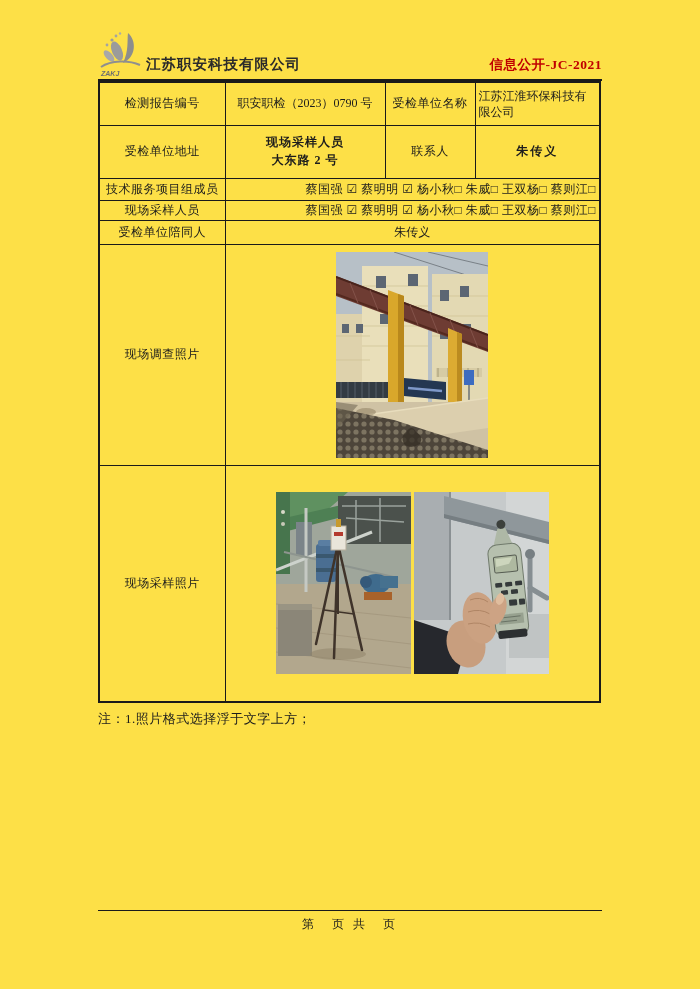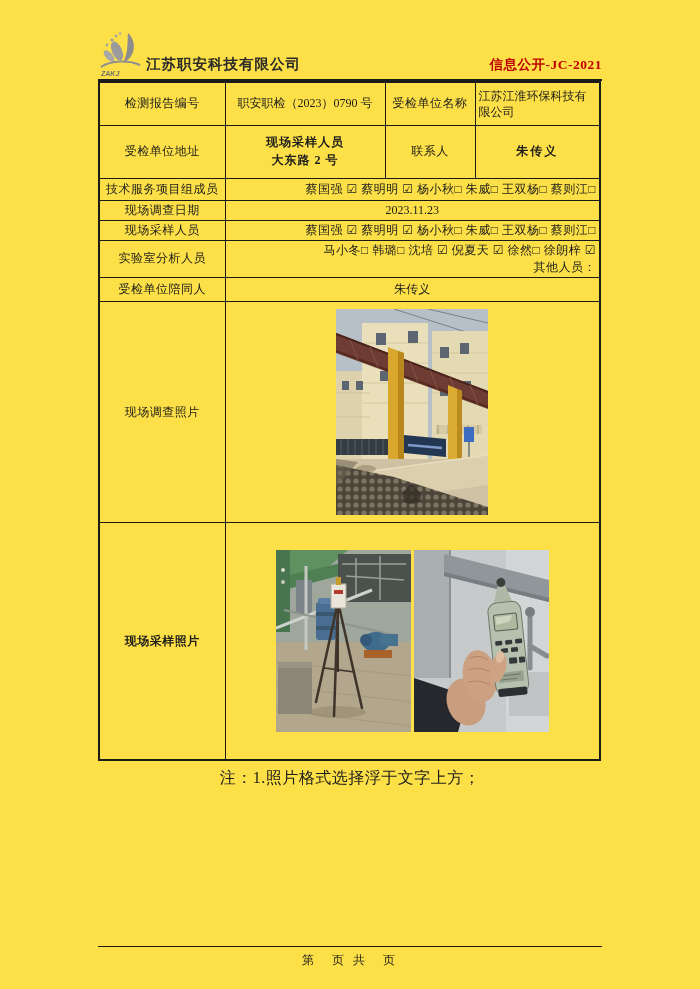--- a/index.html
+++ b/index.html
@@ -26,22 +26,22 @@
   td.val-l { text-align:right; padding-left:8px; font-size:12.5px; letter-spacing:0.5px; }
   .addr { font-size:15px; font-weight:bold; text-align:center; line-height:1.55; letter-spacing:1px; }
   .contact-name { font-size:16px; font-weight:bold; text-align:center; letter-spacing:2px; }
   .orgname { font-size:11.5px; text-align:left; line-height:1.35; }
   .two-line span { display:block; line-height:1.45; }
   .photo-cell { text-align:center; vertical-align:middle; }
   .photo-pair { display:flex; justify-content:center; gap:3px; }
   .photo { display:inline-block; vertical-align:middle; }
 
   
-  .note { font-size:16px; margin-top:7px; letter-spacing:0.5px;text-align:center; }
-  .footer { position:absolute; top:946px; left:98px; width:504px; border-top:1.5px solid #1a1a1a; }
+  .note { font-size:13px; margin-top:7px; letter-spacing:0.5px; }
+  .footer { position:absolute; top:910px; left:98px; width:504px; border-top:1.5px solid #1a1a1a; }
   .footer-text { text-align:center; font-size:12px; padding-top:5px; letter-spacing:3px; }
 </style>
 </head>
 <body>
 
 <div class="page">
   <div class="content">
 
     <div class="hdr">
       <div class="hdr-left">
@@ -86,39 +86,28 @@
         </td>
         <td class="lbl">联系人</td>
         <td class="contact-name">朱传义</td>
       </tr>
 
       <tr style="height:22px;margin-left:33px;">
         <td class="lbl">技术服务项目组成员</td>
         <td class="val-l" colspan="3">蔡国强 ☑ 蔡明明 ☑ 杨小秋□ 朱威□ 王双杨□ 蔡则江□</td>
       </tr>
 
-      <tr style="height:19px;">
-        <td class="lbl">现场调查日期</td>
-        <td class="val-c" colspan="3">2023.11.23</td>
-      </tr>
 
 
 
       <tr style="height:19px;">
         <td class="lbl">现场采样人员</td>
         <td class="val-l" colspan="3">蔡国强 ☑ 蔡明明 ☑ 杨小秋□ 朱威□ 王双杨□ 蔡则江□</td>
       </tr>
 
-      <tr style="height:36px;">
-        <td class="lbl">实验室分析人员</td>
-        <td class="val-l two-line" colspan="3">
-          <span>马小冬□ 韩璐□ 沈培 ☑ 倪夏天 ☑ 徐然□ 徐朗梓 ☑</span>
-          <span>其他人员：</span>
-        </td>
-      </tr>
 
       <tr style="height:24px;margin-top:34px;">
         <td class="lbl">受检单位陪同人</td>
         <td class="val-c" colspan="3">朱传义</td>
       </tr>
 
       <tr style="height:221px;">
         <td class="lbl">现场调查照片</td>
         <td class="photo-cell" colspan="3">
           
@@ -201,21 +190,21 @@
                 <circle cx="4" cy="4" r="2.6" fill="#7d7461"></circle>
               </pattern>
             </defs>
             <polygon points="0,156 58,168 152,198 152,206 0,206" fill="url(#pv)"></polygon>
             <path d="M70,180 q6,-8 10,0 q8,4 4,12 q-10,6 -16,0 q-4,-8 2,-12 Z" fill="#352f26" opacity="0.75"></path>
             <polygon points="0,150 22,153 0,178" fill="#6e6450" opacity="0.55"></polygon>
           </svg>
         </td>
       </tr>
 
-      <tr style="height:237px;font-weight:bold;">
+      <tr style="height:237px;">
         <td class="lbl">现场采样照片</td>
         <td class="photo-cell" colspan="3">
           <div class="photo-pair">
 
             <svg class="photo" width="135" height="182" viewBox="0 0 135 182">
               <rect width="135" height="182" fill="#b2a78d"></rect>
               <rect x="0" y="0" width="135" height="92" fill="#9fa69b"></rect>
               <polygon points="0,0 72,0 42,26 0,30" fill="#5f9160"></polygon>
               <polygon points="0,28 96,6 101,16 0,42" fill="#4e8054"></polygon>
               <rect x="0" y="0" width="14" height="82" fill="#47754d"></rect>

